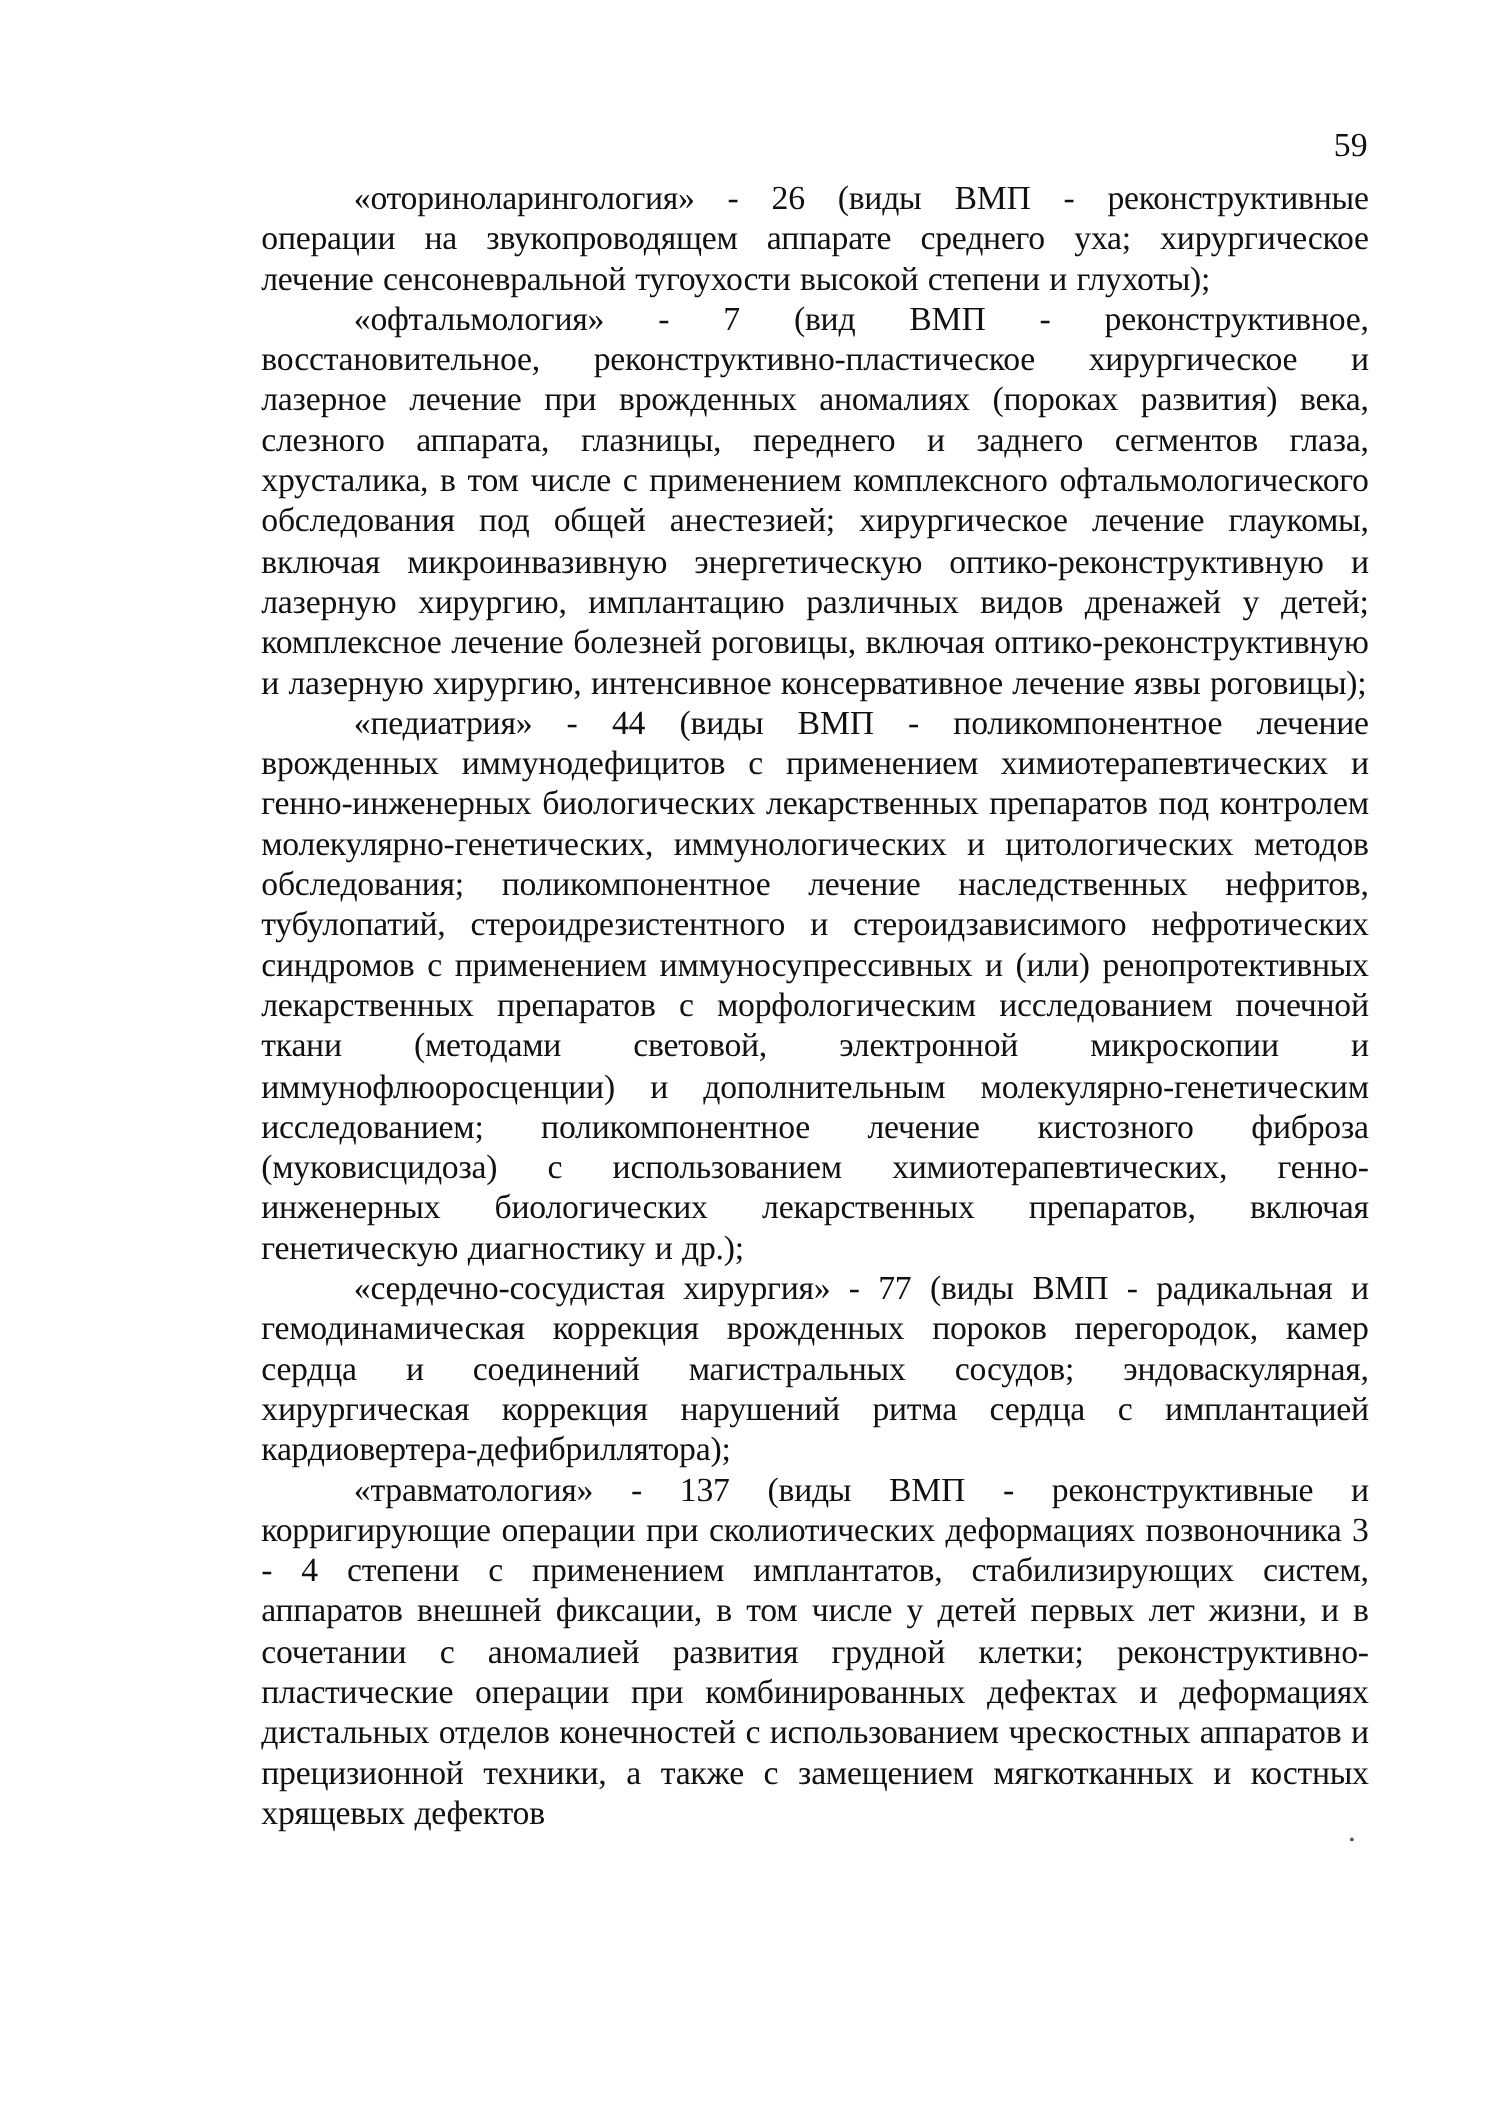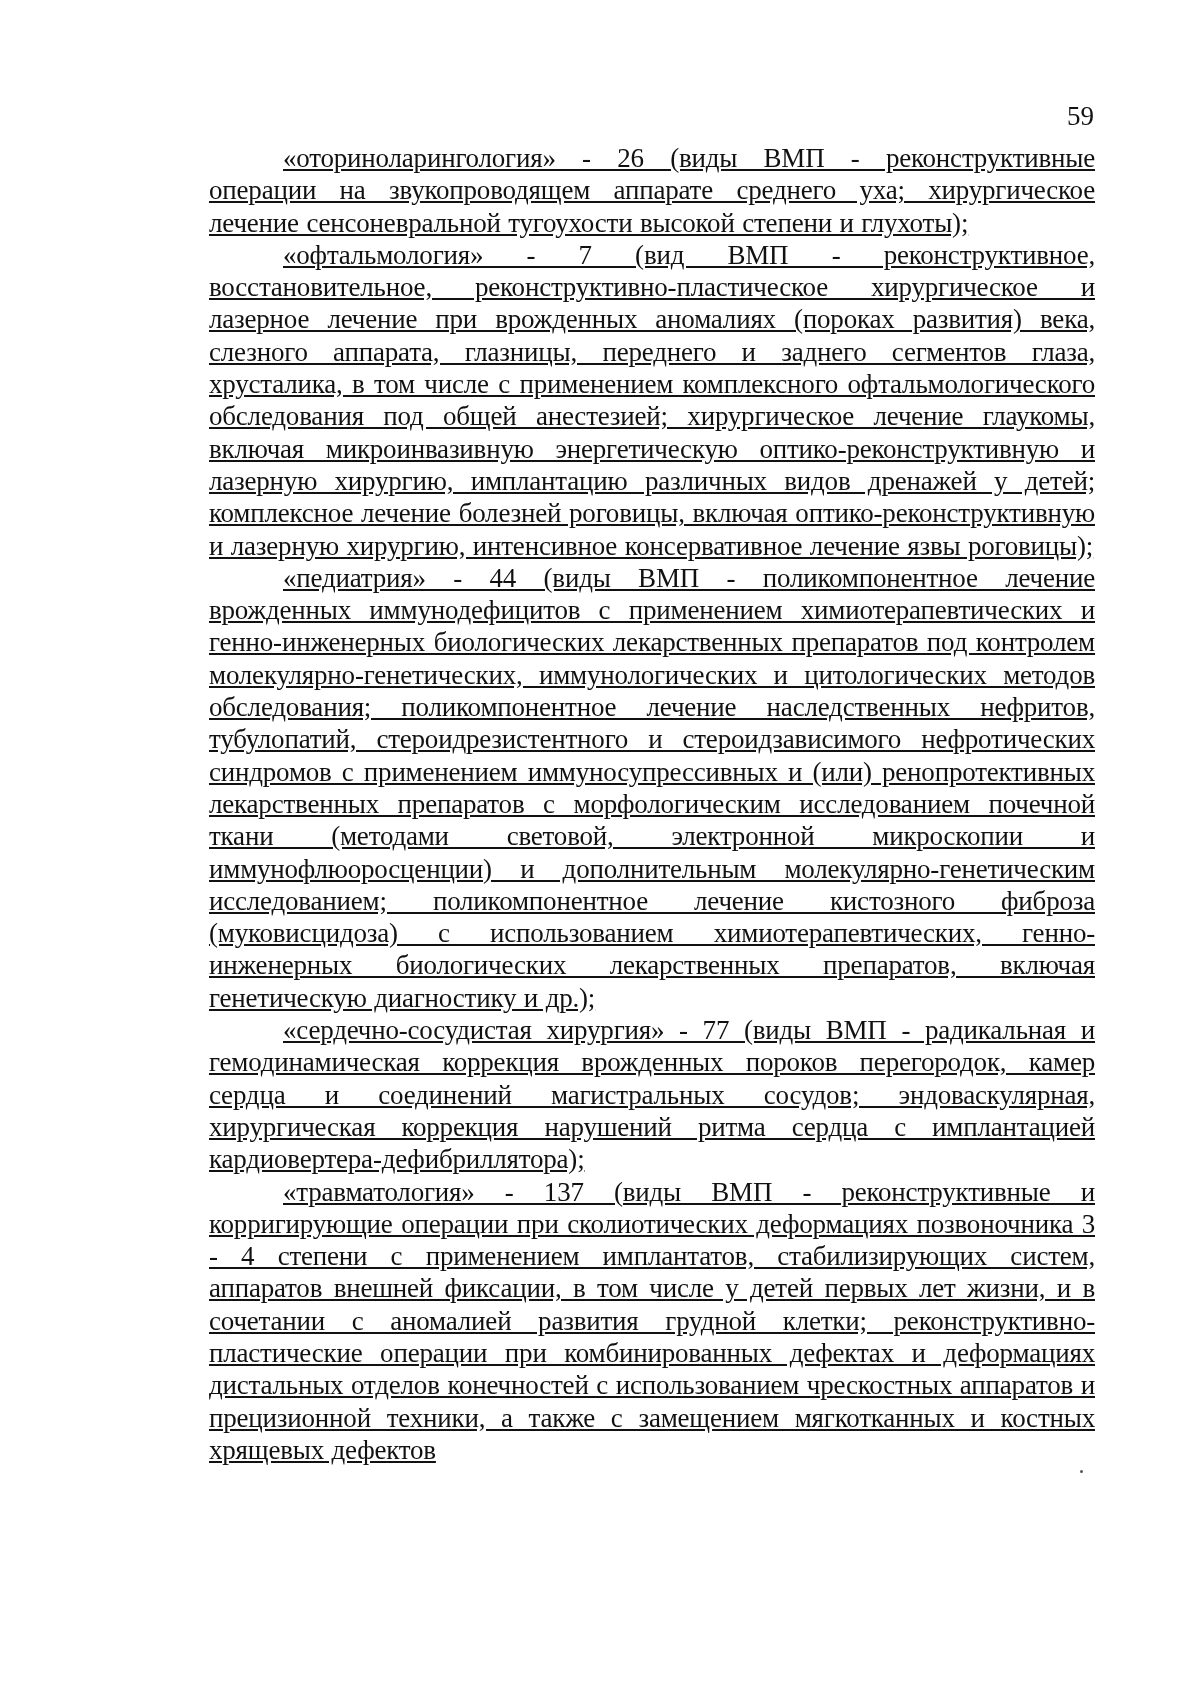--- a/index.html
+++ b/index.html
@@ -25,21 +25,20 @@
       width: 886px;
       font-size: 27px;
       line-height: 32.3px;
       text-align: justify;
       letter-spacing: -0.2px;
       word-spacing: 1px;
     }
     .para {
       margin: 0;
       text-indent: 74px;
-      text-decoration: underline;
     }
     .speck {
       position: absolute;
       width: 3px; height: 3px;
       background: #555;
       border-radius: 50%;
     }
   </style>
 </head>
 <body>

